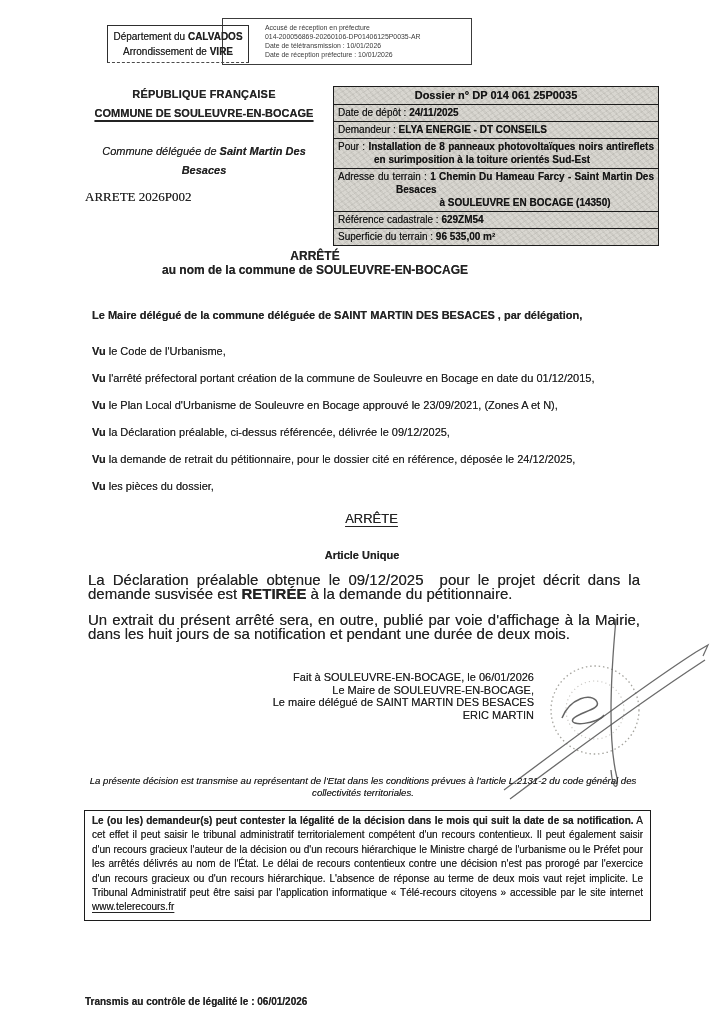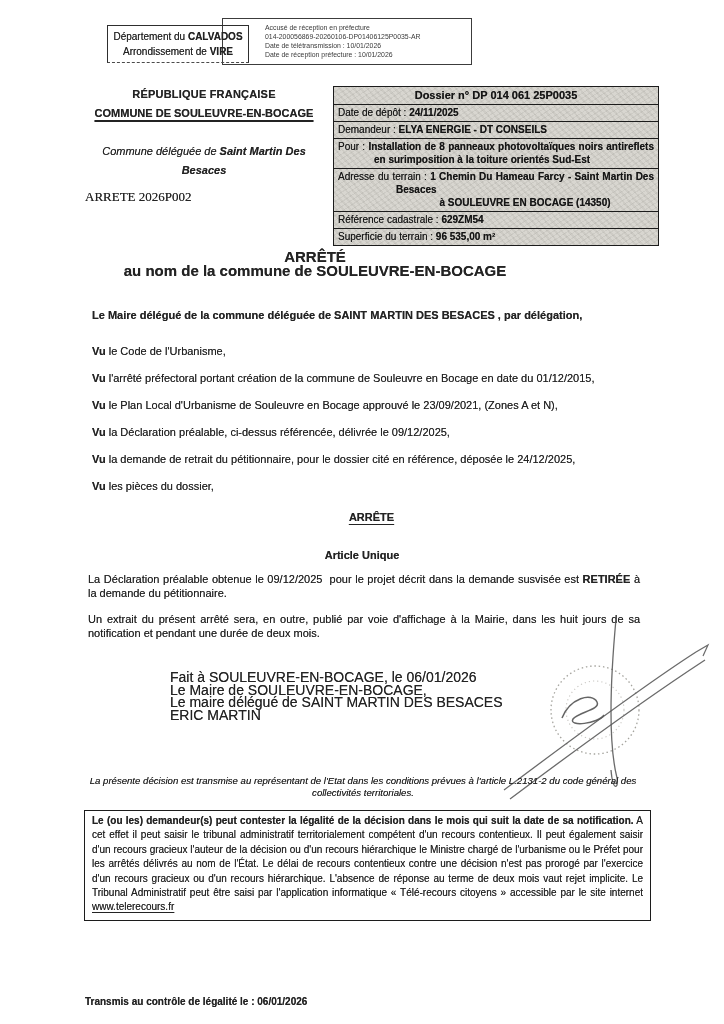--- a/index.html
+++ b/index.html
@@ -42,33 +42,33 @@
   }
   .doss-table .trow { padding:1px 4px 2px 4px; border-top:1.2px solid #1c1c1c; }
   .doss-table .trow:first-child { border-top:none; }
   .doss-table .th { font-weight:bold; font-size:11px; text-align:center; padding:2px 4px; }
   .doss-table b { font-weight:bold; }
   .doss-table .hang-sm { padding-left:40px; text-indent:-36px; text-align:justify; }
   .doss-table .hang-lg { padding-left:62px; text-indent:-58px; text-align:justify; }
   .doss-table .center-line { text-align:center; text-indent:0; }
 
   
-  .title-block { position:absolute; left:0; top:250px; width:630px; text-align:center; font-weight:bold; font-size:15px; line-height:13.5px; }
+  .title-block { position:absolute; left:0; top:250px; width:630px; text-align:center; font-weight:bold; font-size:12px; line-height:13.5px; }
   .intro-line  { position:absolute; left:92px; top:309px; width:548px; font-weight:bold; font-size:11px; }
   .vu-list     { position:absolute; left:92px; top:346px; width:548px; font-size:11px; line-height:11px; }
   .vu-list .vu-line { margin-bottom:16px; }
   .vu-list .vu-line b { font-weight:bold; }
-  .arrete-heading { position:absolute; left:0; top:511px; width:724px; text-align:center; font-weight:bold; font-size:11px; text-decoration:underline; text-underline-offset:3px;padding-left:19px; }
+  .arrete-heading { position:absolute; left:0; top:511px; width:724px; text-align:center; font-weight:normal; font-size:13px; text-decoration:underline; text-underline-offset:3px;padding-left:19px; }
   .article-heading { position:absolute; left:0; top:549px; width:724px; text-align:center; font-weight:bold; font-size:11px; }
-  .para { position:absolute; left:88px; width:552px; font-size:11px; line-height:13.5px; text-align:justify; }
+  .para { position:absolute; left:88px; width:552px; font-size:15px; line-height:13.5px; text-align:justify; }
   .p1 { top:573px; }
   .p2 { top:613px; }
 
   
-  .sig-block { position:absolute; left:170px; top:671px; width:364px; text-align:left; font-size:14px; line-height:12.6px; }
+  .sig-block { position:absolute; left:170px; top:671px; width:364px; text-align:right; font-size:11px; line-height:12.6px; }
   .sig-svg { position:absolute; left:500px; top:618px; width:220px; height:195px; }
 
   
   .transmission-note { position:absolute; left:82px; top:775px; width:562px; text-align:center; font-style:italic; font-size:9.6px; line-height:11.5px; }
   .appeal-box {
     position:absolute; left:84px; top:810px; width:567px;
     border:1.5px solid #1c1c1c; padding:3px 7px 5px 7px;
     font-size:10px; line-height:14.4px; text-align:justify;
   }
   .appeal-box b { font-weight:bold; }

